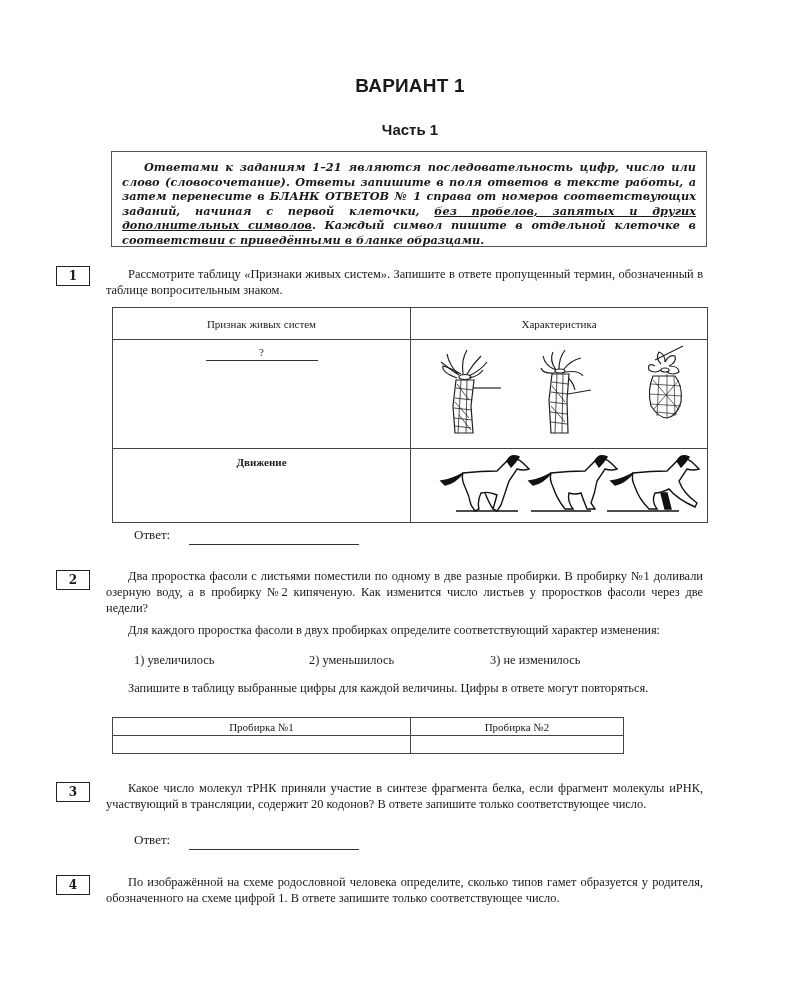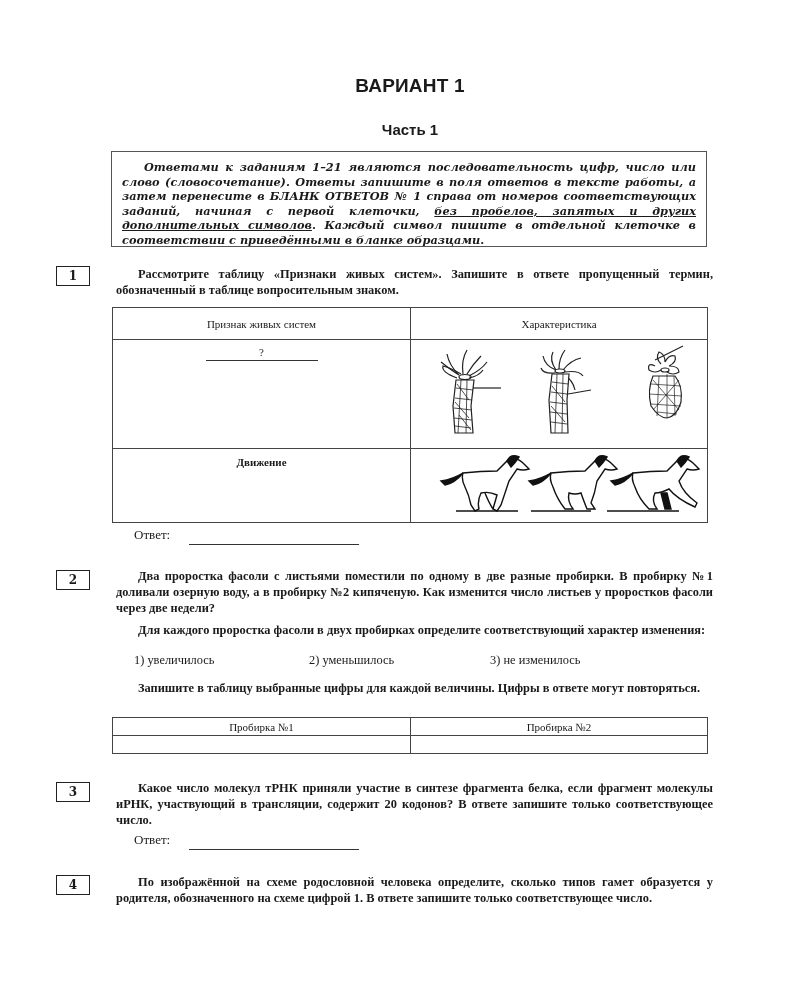--- a/index.html
+++ b/index.html
@@ -4,21 +4,21 @@
 <style>
   html, body { margin: 0; padding: 0; background: #ffffff; }
   body { width: 800px; height: 1000px; position: relative; overflow: hidden; color: #1a1a1a; font-family: "DejaVu Serif", "Liberation Serif", serif; }
   .abs { position: absolute; }
   .title { left: 0; width: 820px; top: 75px; text-align: center; font-family: "Liberation Sans", sans-serif; font-weight: bold; font-size: 19px; letter-spacing: 0.2px; }
   .subtitle { left: 0; width: 820px; top: 121px; text-align: center; font-family: "Liberation Sans", sans-serif; font-weight: bold; font-size: 15px; }
   .instr { left: 111px; top: 151px; width: 582px; height: 84px; border: 1.5px solid #555; padding: 4px 6px 6px 6px; font-style: italic; font-weight: bold; font-size: 11.3px; line-height: 14.6px; text-align: justify; font-family: "DejaVu Serif", serif; }
   .instr .u { text-decoration: underline; }
   .instr p { margin: 4px; text-indent: 22px; }
   .qnum { left: 56px; width: 32px; height: 18px; border: 1.5px solid #222; text-align: center; font-weight: bold; font-size: 12px; line-height: 18px; font-family: "DejaVu Serif", serif; }
-  .qtext { left: 116px; width: 597px; font-size: 12.4px; line-height: 16px; text-align: justify; font-family: "Liberation Serif", serif; font-weight: bold; }
+  .qtext { left: 106px; width: 597px; font-size: 12.4px; line-height: 16px; text-align: justify; font-family: "Liberation Serif", serif; }
   .qtext p { margin: 0; text-indent: 22px; }
   .qtext p.gap { margin-top: 6px; }
   table.t { border-collapse: collapse; position: absolute; font-family: "Liberation Serif", serif; font-size: 11px; }
   table.t td { border: 1.3px solid #444; text-align: center; vertical-align: top; padding: 0; }
   .answer-label { font-family: "Liberation Serif", serif; font-size: 13px; }
   .answer-line { height: 0; border-top: 1.2px solid #333; }
   .opts { display: flex; font-family: "Liberation Serif", serif; font-size: 12.4px; }
 </style>
 </head>
 <body>
@@ -121,21 +121,21 @@
   <p class="gap">Для каждого проростка фасоли в двух пробирках определите соответствующий характер изменения:</p>
 </div>
 <div class="abs opts" style="left:134px; top:653px;">
   <span style="width:175px;">1) увеличилось</span>
   <span style="width:181px;">2) уменьшилось</span>
   <span>3) не изменилось</span>
 </div>
 <div class="abs qtext" style="top:680px;">
   <p>Запишите в таблицу выбранные цифры для каждой величины. Цифры в ответе могут повторяться.</p>
 </div>
-<table class="t" style="left:112px; top:717px; width:596px;">
+<table class="t" style="left:112px; top:717px; width:512px;">
   <tbody>
       <tr style="height:18px;">
     <td style="width:297px; vertical-align:middle; line-height:16px;">Пробирка №1</td>
     <td style="vertical-align:middle; line-height:16px;">Пробирка №2</td>
   </tr>
   <tr style="height:18px;">
     <td></td>
     <td></td>
   </tr>
 </tbody>

